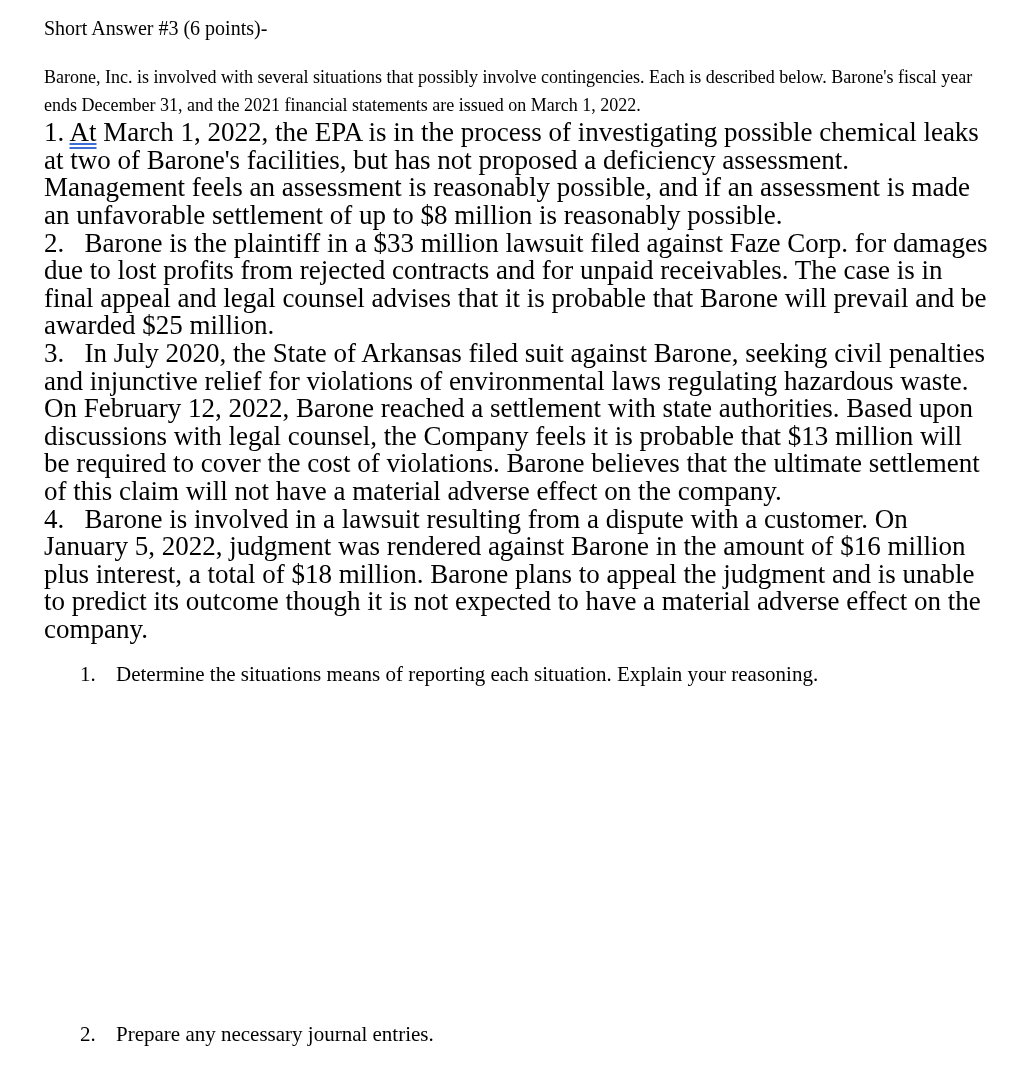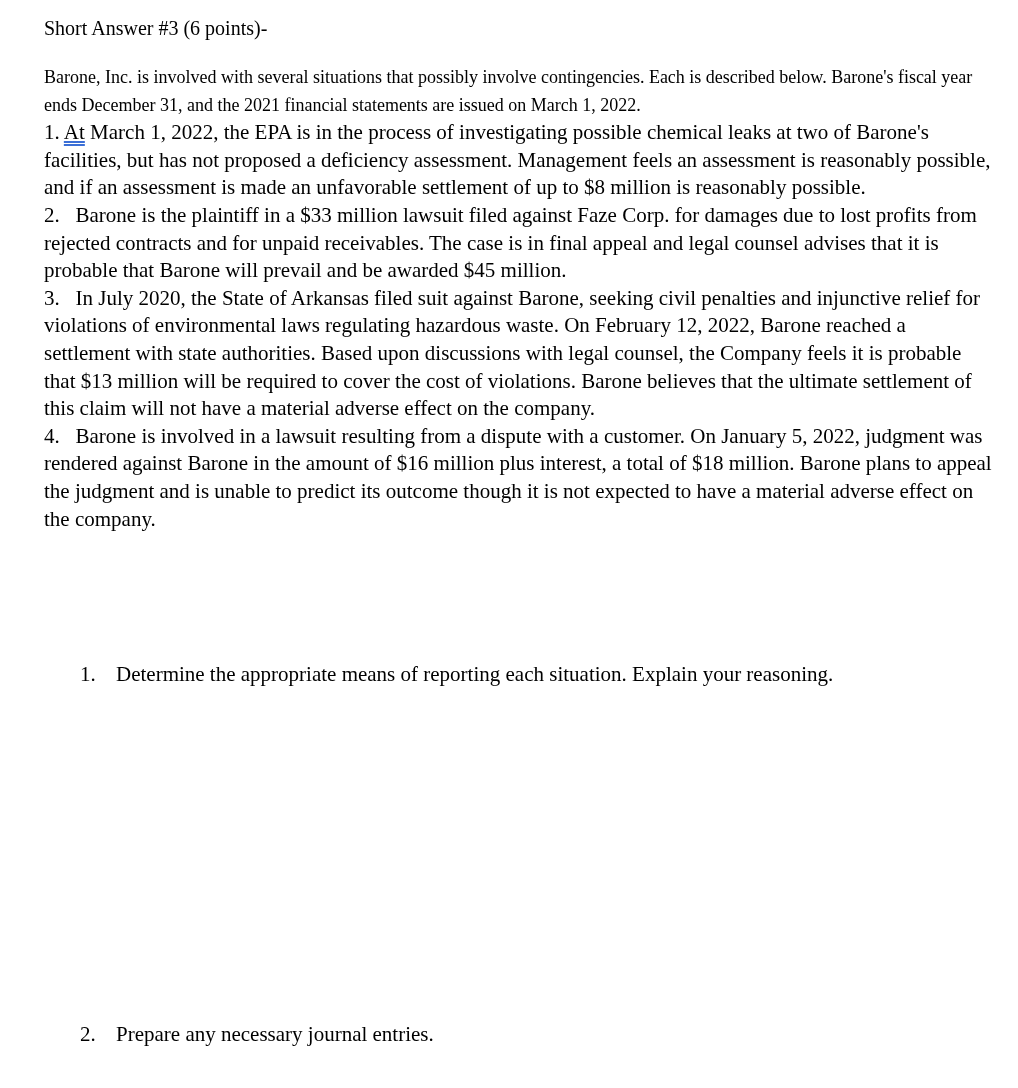--- a/index.html
+++ b/index.html
@@ -26,21 +26,21 @@
       line-height: 28px;
       margin: 0 0 22px 0;
       white-space: nowrap;
     }
     .para {
       font-size: 18px;
       line-height: 27.6px;
       margin: 0;
     }
     .item {
-      font-size: 21px;
+      font-size: 27px;
       line-height: 27.6px;
       margin: 0;
     }
     .grammar-mark {
       text-decoration: underline;
       text-decoration-style: double;
       text-decoration-color: #3b6fd6;
       text-underline-offset: 2px;
     }
     .question {
@@ -66,29 +66,29 @@
 </head>
 <body>
 
 <div class="page">
   <p class="title">Short Answer #3 (6 points)-</p>
 
   <p class="para">Barone, Inc. is involved with several situations that possibly involve contingencies. Each is described below. Barone's fiscal year ends December 31, and the 2021 financial statements are issued on March 1, 2022.</p>
 
   <p class="item"><span>1.</span> <span class="grammar-mark">At</span><span> March 1, 2022, the EPA is in the process of investigating possible chemical leaks at two of Barone's facilities, but has not proposed a deficiency assessment. Management feels an assessment is reasonably possible, and if an assessment is made an unfavorable settlement of up to $8 million is reasonably possible.</span></p>
 
-  <p class="item"><span>2.</span>&nbsp;&nbsp; <span>Barone is the plaintiff in a $33 million lawsuit filed against Faze Corp. for damages due to lost profits from rejected contracts and for unpaid receivables. The case is in final appeal and legal counsel advises that it is probable that Barone will prevail and be awarded $45 million.</span></p>
+  <p class="item"><span>2.</span>&nbsp;&nbsp; <span>Barone is the plaintiff in a $33 million lawsuit filed against Faze Corp. for damages due to lost profits from rejected contracts and for unpaid receivables. The case is in final appeal and legal counsel advises that it is probable that Barone will prevail and be awarded $25 million.</span></p>
 
   <p class="item"><span>3.</span>&nbsp;&nbsp; <span>In July 2020, the State of Arkansas filed suit against Barone, seeking civil penalties and injunctive relief for violations of environmental laws regulating hazardous waste. On February 12, 2022, Barone reached a settlement with state authorities. Based upon discussions with legal counsel, the Company feels it is probable that $13 million will be required to cover the cost of violations. Barone believes that the ultimate settlement of this claim will not have a material adverse effect on the company.</span></p>
 
   <p class="item"><span>4.</span>&nbsp;&nbsp; <span>Barone is involved in a lawsuit resulting from a dispute with a customer. On January 5, 2022, judgment was rendered against Barone in the amount of $16 million plus interest, a total of $18 million. Barone plans to appeal the judgment and is unable to predict its outcome though it is not expected to have a material adverse effect on the company.</span></p>
 </div>
 
 <div class="question" id="q1">
-  <span class="num">1.</span><span>Determine the appropriate means of reporting each situation. Explain your reasoning.</span>
+  <span class="num">1.</span><span>Determine the situations means of reporting each situation. Explain your reasoning.</span>
 </div>
 
 <div class="answer-space" id="answer-space-1"></div>
 
 <div class="question" id="q2">
   <span class="num">2.</span><span>Prepare any necessary journal entries.</span>
 </div>
 
 <div class="answer-space" id="answer-space-2"></div>
 

